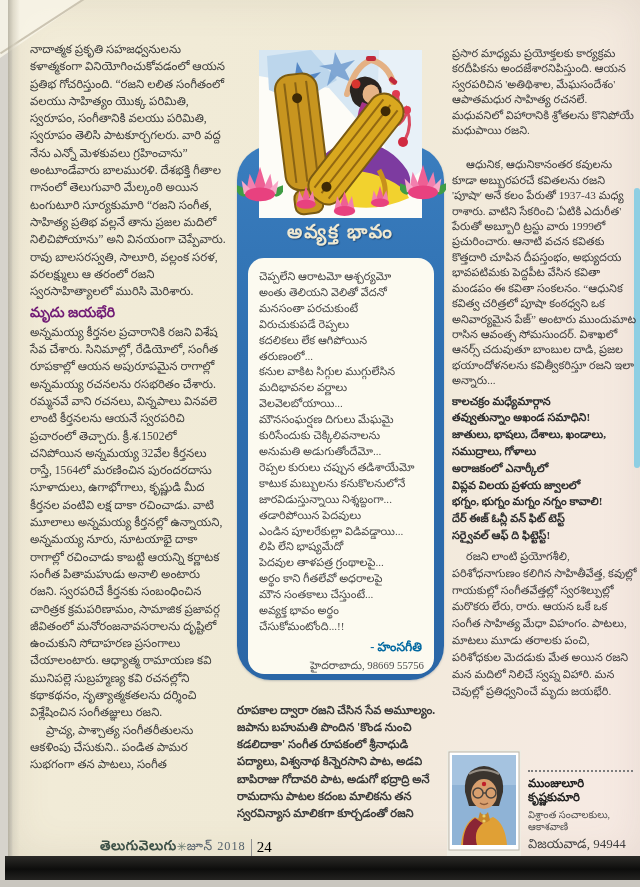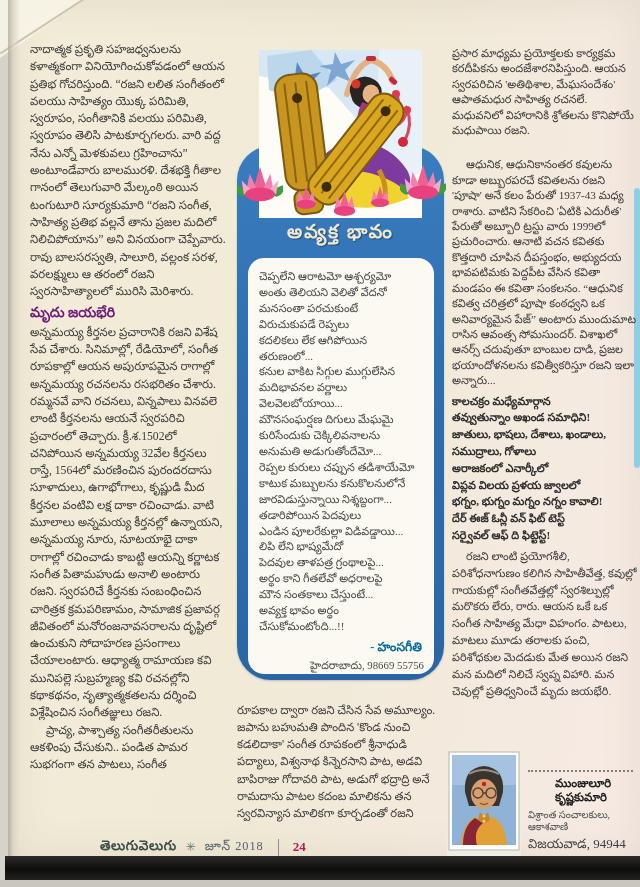--- a/index.html
+++ b/index.html
@@ -76,42 +76,42 @@
     position:absolute;left:248px;top:258px;width:186px;height:416px;
     background:#fcfaf0;border-radius:16px;z-index:3;
     padding:0;box-sizing:border-box;
   }
   .poem-body{padding:11px 9px 0 11px;font-size:11.2px;line-height:15.9px;color:#474747;}
   .poem-body div{white-space:nowrap;overflow:hidden;}
   .poem-sign{text-align:right;font-weight:bold;font-size:12.4px;color:#0369a1;padding:5px 12px 0 0;}
   .poem-contact{text-align:right;font-size:10.8px;color:#4a4a4a;padding:2px 10px 0 0;}
   .center-para{
     position:absolute;left:237px;top:690px;width:209px;
-    font-size:11.5px;line-height:17.3px;color:#3b3b3b;
+    font-size:11.5px;line-height:17.3px;color:#3b3b3b;font-weight:bold;
   }
   .lotus{position:absolute;z-index:4;}
 
   
   .author-photo{position:absolute;left:447px;top:750px;width:74px;height:106px;z-index:2;}
   .author-info{position:absolute;left:528px;top:770px;width:108px;}
   .author-dots{border-top:2px dotted #7d7d7d;width:105px;margin-bottom:5px;}
-  .author-name{font-weight:bold;font-size:11.6px;color:#1d1d1d;line-height:14px;margin-left:27px;}
+  .author-name{font-weight:bold;font-size:11.6px;color:#1d1d1d;line-height:14px;}
   .author-role{font-size:9.9px;color:#4f4f4f;margin-top:4px;line-height:12px;}
   .author-contact{font-size:13px;color:#3f3f3f;margin-top:3px;}
 
   
   .footer{
     position:absolute;left:100px;top:837px;height:20px;z-index:2;
-    display:flex;align-items:center;gap:9px;
+    display:flex;align-items:center;gap:0;
   }
   .footer .brand{font-weight:bold;font-size:13.5px;color:#3d5047;letter-spacing:.5px;}
   .footer .star{font-size:12px;color:#6a7a70;}
   .footer .issue{font-size:12.3px;color:#53606b;letter-spacing:1px;}
   .footer .divider{width:1px;height:17px;background:#8f8f8f;margin:0 5px;}
-  .footer .pagenum{font-size:13px;color:#be185d;font-weight:bold;}
+  .footer .pagenum{font-size:15px;color:#000000;}
 </style>
 </head>
 <body>
 
 <div class="canvas">
 
   <div class="paper"></div>
   <div class="crease"></div>
   <div class="crease-line"></div>
   <div class="spine-shadow"></div>

